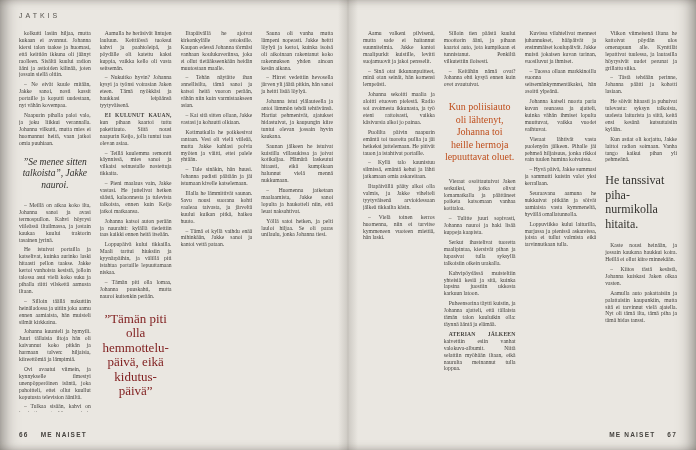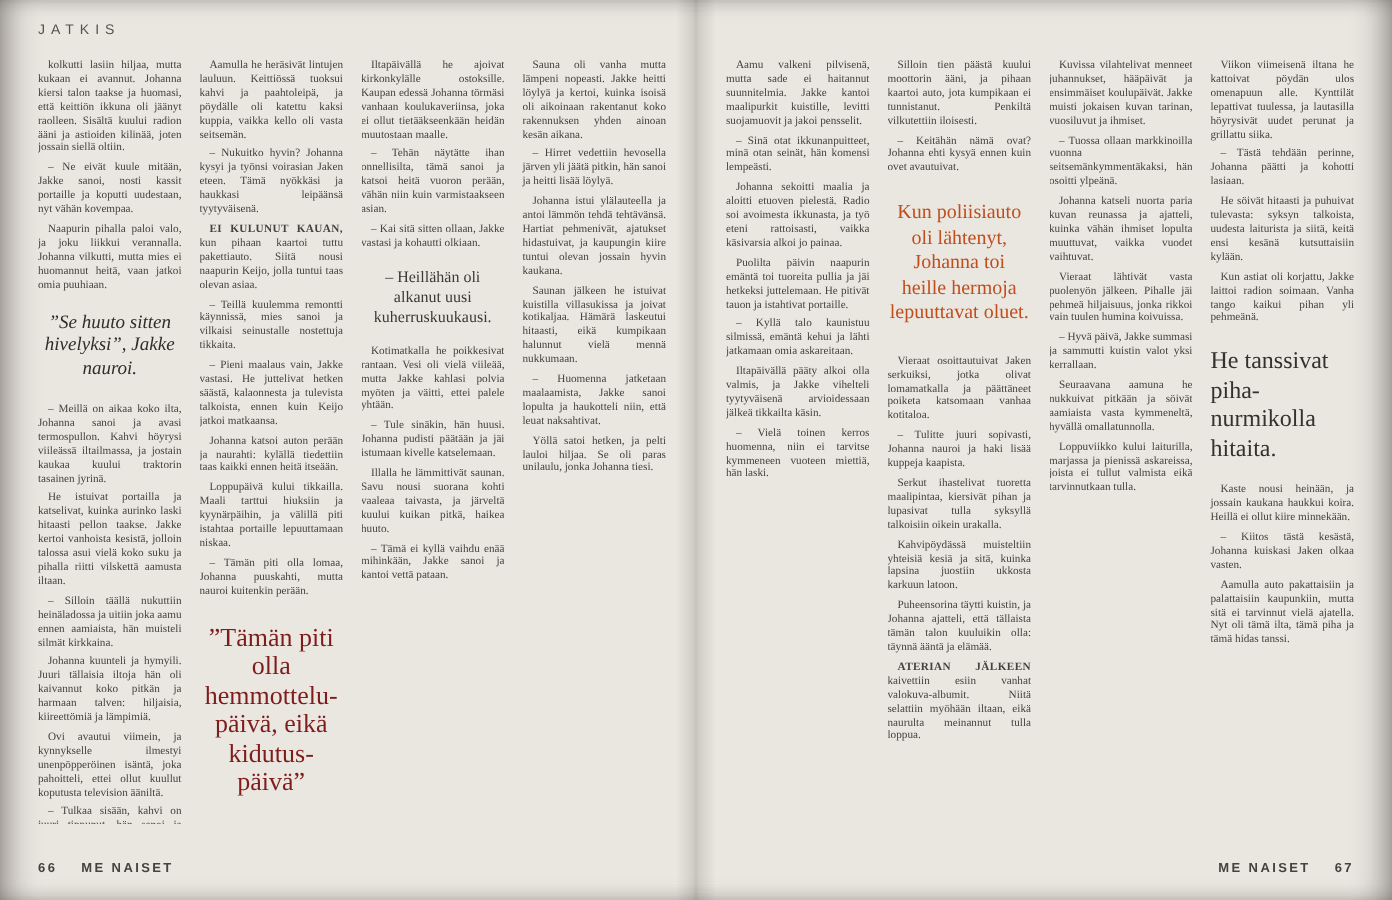--- a/index.html
+++ b/index.html
@@ -71,21 +71,21 @@
 <div class="spread">
 
   <section class="page left">
     <div class="kicker">JATKIS</div>
     <div class="cols">
 
       <div class="col">
         <p class="body">kolkutti lasiin hiljaa, mutta kukaan ei avannut. Johanna kiersi talon taakse ja huomasi, että keittiön ikkuna oli jäänyt raolleen. Sisältä kuului radion ääni ja astioiden kilinää, joten jossain siellä oltiin.</p>
         <p class="body">– Ne eivät kuule mitään, Jakke sanoi, nosti kassit portaille ja koputti uudestaan, nyt vähän kovempaa.</p>
         <p class="body">Naapurin pihalla paloi valo, ja joku liikkui verannalla. Johanna vilkutti, mutta mies ei huomannut heitä, vaan jatkoi omia puuhiaan.</p>
-        <div class="pq pq-dark">”Se huuto sitten hivelyksi”, Jakke nauroi.</div>
+        <div class="pq pq-dark">”Se menee sitten talkoista”, Jakke nauroi.</div>
         <p class="body">– Meillä on aikaa koko ilta, Johanna sanoi ja avasi termospullon. Kahvi höyrysi viileässä iltailmassa, ja jostain kaukaa kuului traktorin tasainen jyrinä.</p>
         <p class="body">He istuivat portailla ja katselivat, kuinka aurinko laski hitaasti pellon taakse. Jakke kertoi vanhoista kesistä, jolloin talossa asui vielä koko suku ja pihalla riitti vilskettä aamusta iltaan.</p>
         <p class="body">– Silloin täällä nukuttiin heinäladossa ja uitiin joka aamu ennen aamiaista, hän muisteli silmät kirkkaina.</p>
         <p class="body">Johanna kuunteli ja hymyili. Juuri tällaisia iltoja hän oli kaivannut koko pitkän ja harmaan talven: hiljaisia, kiireettömiä ja lämpimiä.</p>
         <p class="body">Ovi avautui viimein, ja kynnykselle ilmestyi unenpöpperöinen isäntä, joka pahoitteli, ettei ollut kuullut koputusta television ääniltä.</p>
         <p class="body">– Tulkaa sisään, kahvi on juuri tippunut, hän sanoi ja piteli ovea auki.</p>
       </div>
 
       <div class="col">
         <p class="body">Aamulla he heräsivät lintujen lauluun. Keittiössä tuoksui kahvi ja paahtoleipä, ja pöydälle oli katettu kaksi kuppia, vaikka kello oli vasta seitsemän.</p>
@@ -96,21 +96,20 @@
         <p class="body">Johanna katsoi auton perään ja naurahti: kylällä tiedettiin taas kaikki ennen heitä itseään.</p>
         <p class="body">Loppupäivä kului tikkailla. Maali tarttui hiuksiin ja kyynärpäihin, ja välillä piti istahtaa portaille lepuuttamaan niskaa.</p>
         <p class="body">– Tämän piti olla lomaa, Johanna puuskahti, mutta nauroi kuitenkin perään.</p>
         <div class="pq pq-gray">”Tämän piti olla hemmottelu­päivä, eikä kidutus­päivä”</div>
       </div>
 
       <div class="col">
         <p class="body">Iltapäivällä he ajoivat kirkonkylälle ostoksille. Kaupan edessä Johanna törmäsi vanhaan koulukaveriinsa, joka ei ollut tietääkseenkään heidän muutostaan maalle.</p>
         <p class="body">– Tehän näytätte ihan onnellisilta, tämä sanoi ja katsoi heitä vuoron perään, vähän niin kuin varmistaakseen asian.</p>
         <p class="body">– Kai sitä sitten ollaan, Jakke vastasi ja kohautti olkiaan.</p>
-        <div class="pq pq-inline">– Heillähän oli alkanut uusi kuherrus­kuukausi.</div>
         <p class="body">Kotimatkalla he poikkesivat rantaan. Vesi oli vielä viileää, mutta Jakke kahlasi polvia myöten ja väitti, ettei palele yhtään.</p>
         <p class="body">– Tule sinäkin, hän huusi. Johanna pudisti päätään ja jäi istumaan kivelle katselemaan.</p>
         <p class="body">Illalla he lämmittivät saunan. Savu nousi suorana kohti vaaleaa taivasta, ja järveltä kuului kuikan pitkä, haikea huuto.</p>
         <p class="body">– Tämä ei kyllä vaihdu enää mihinkään, Jakke sanoi ja kantoi vettä pataan.</p>
       </div>
 
       <div class="col">
         <p class="body">Sauna oli vanha mutta lämpeni nopeasti. Jakke heitti löylyä ja kertoi, kuinka isoisä oli aikoinaan rakentanut koko rakennuksen yhden ainoan kesän aikana.</p>
         <p class="body">– Hirret vedettiin hevosella järven yli jäätä pitkin, hän sanoi ja heitti lisää löylyä.</p>
         <p class="body">Johanna istui ylälauteella ja antoi lämmön tehdä tehtävänsä. Hartiat pehmenivät, ajatukset hidastuivat, ja kaupungin kiire tuntui olevan jossain hyvin kaukana.</p>

